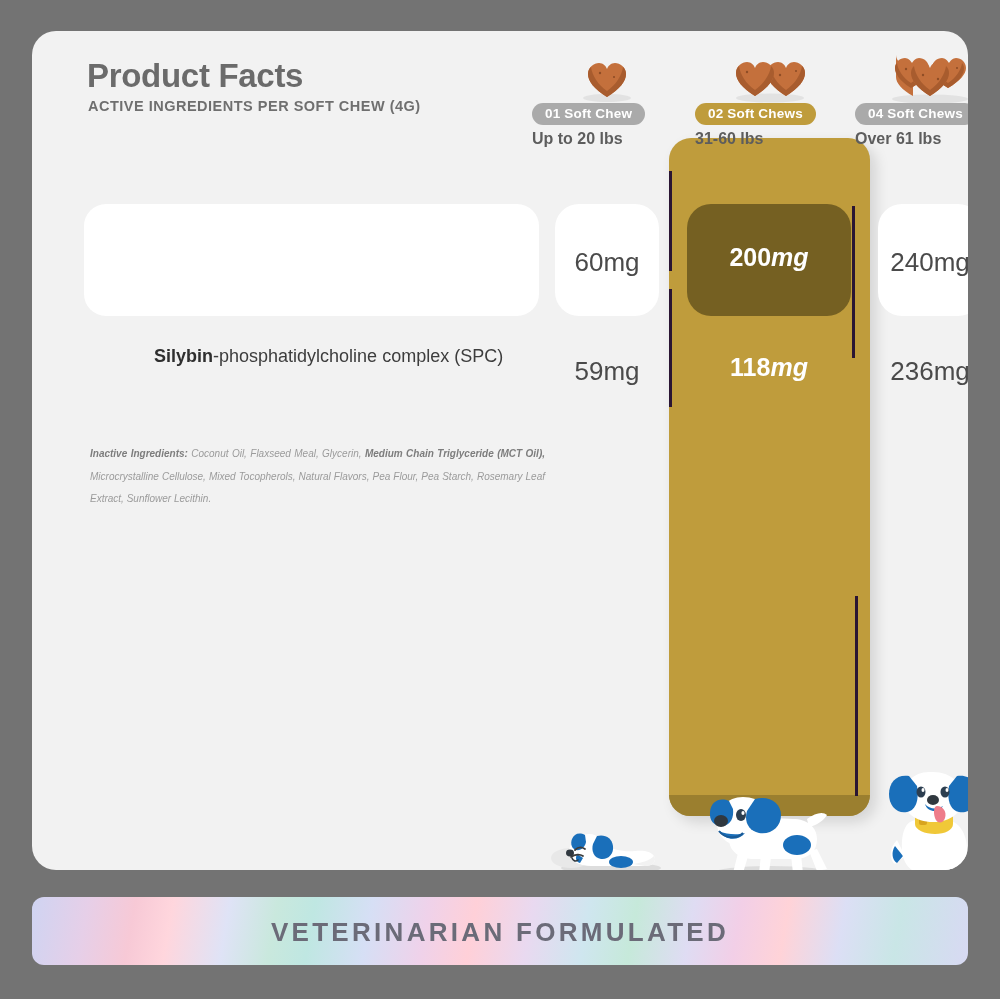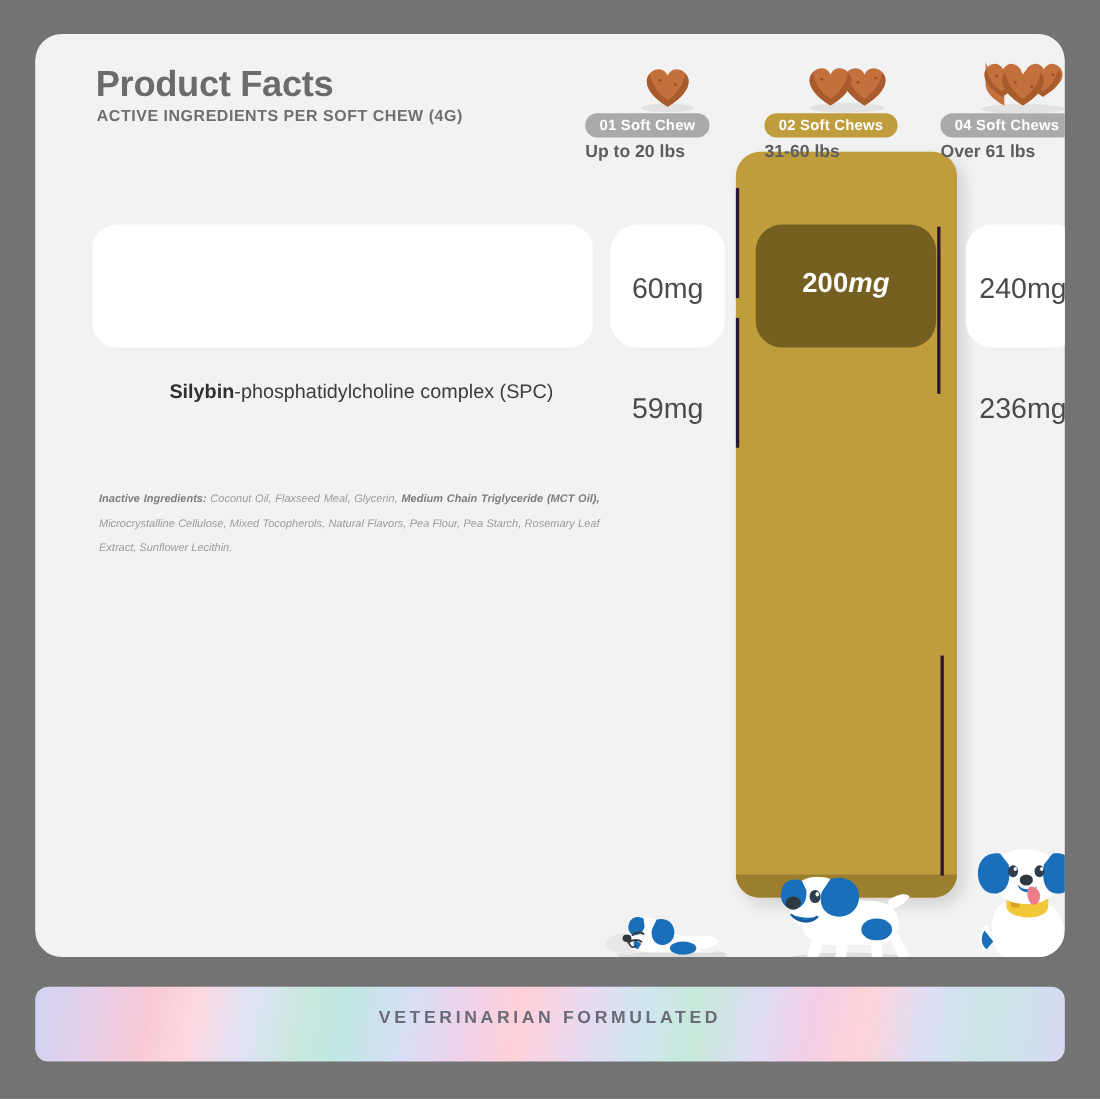--- a/index.html
+++ b/index.html
@@ -218,21 +218,21 @@
         #dfe3f6 21%, #c9e8dd 26%, #bfe7e2 30%, #d6dff5 36%,
         #efd2ea 42%, #ffd0d8 47%, #e9d9f0 53%, #cfe6ef 59%,
         #c6e9da 64%, #dfdcf3 70%, #f2cfe7 75%, #ffd3d8 80%,
         #dcdff5 86%, #c9e6e6 92%, #d8d9f3 100%);
   }
   .banner-text {
     position: absolute;
     width: 936px;
     top: 20px;
     text-align: center;
-    font-size: 16px;
+    font-size: 26px;
     font-weight: bold;
     letter-spacing: 3.3px;
     color: #6b6b78;
   }
 </style>
 </head>
 <body>
 
 <div id="root">
 
@@ -306,20 +306,21 @@
     <div class="val-card vgold"></div>
     <div class="val-card v3"></div>
 
     <div class="val-text r1 c1">60mg</div>
     <div class="val-text r1 cg"><span>200</span><em>mg</em></div>
     <div class="val-text r1 c3">240mg</div>
 
     <div class="row2-name"><b>Silybin</b><span>-phosphatidylcholine complex (SPC)</span></div>
 
     <div class="val-text r2 c1">59mg</div>
+    <div class="val-text r2 cg"><span>118</span><em>mg</em></div>
     <div class="val-text r2 c3">236mg</div>
 
     <div class="inactive"><b>Inactive Ingredients:</b><span> Coconut Oil, Flaxseed Meal, Glycerin, </span><b>Medium Chain Triglyceride (MCT Oil),</b><span> Microcrystalline Cellulose, Mixed Tocopherols, Natural Flavors, Pea Flour, Pea Starch, Rosemary Leaf Extract, Sunflower Lecithin.</span></div>
 
     <div class="dog d1">
       <svg width="118" height="70" viewBox="0 0 118 70">
         <ellipse cx="62" cy="62" rx="50" ry="6" fill="#dddddd"></ellipse>
         <ellipse cx="22" cy="52" rx="20" ry="10" fill="#e8e8e8"></ellipse>
         <path d="M42 30 C30 30 22 38 22 47 C22 55 30 60 42 60 L96 60 C104 60 108 55 105 50 C102 45 94 44 86 45 C75 46 62 44 58 38 C54 32 48 30 42 30 Z" fill="#ffffff"></path>
         <path d="M96 60 C104 60 108 55 105 50 C100 55 92 57 84 58 Z" fill="#f2f2f2"></path>

